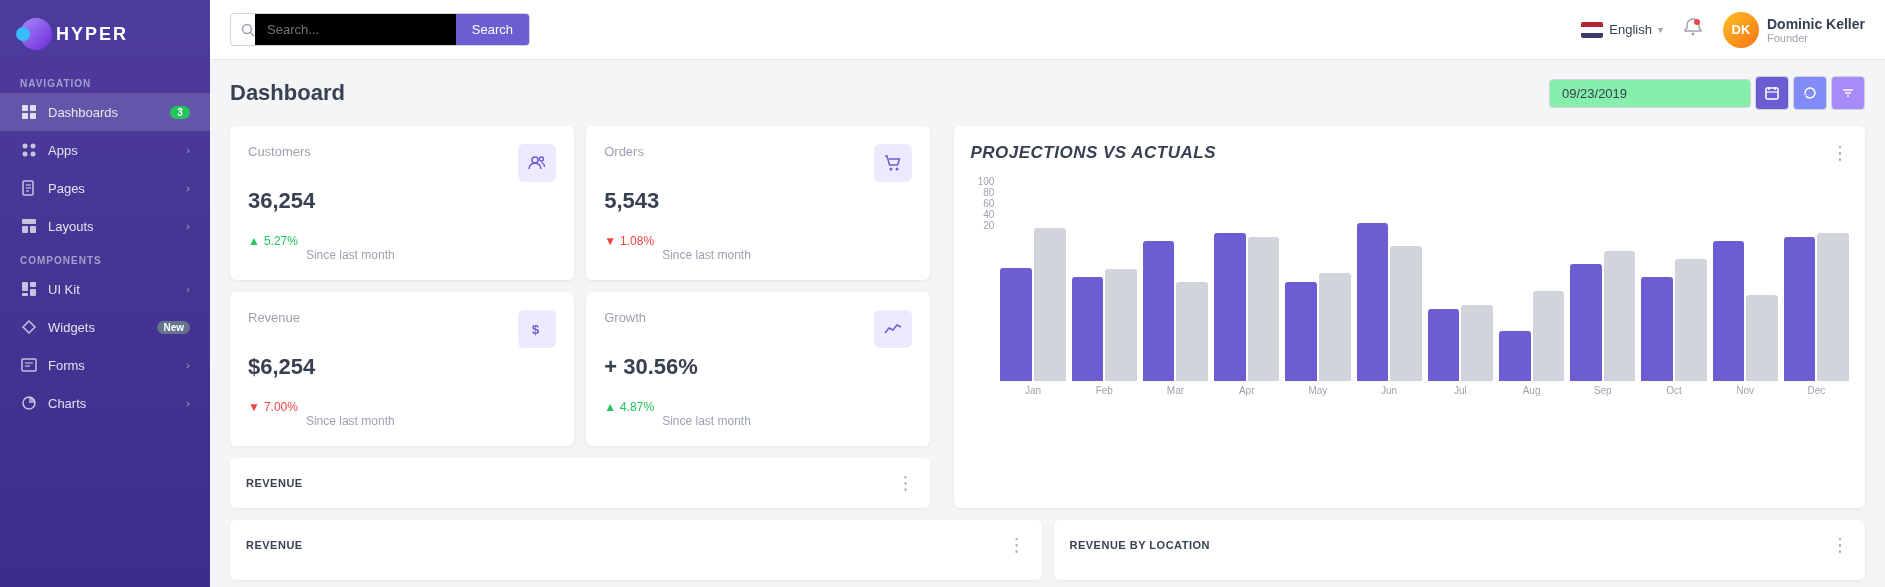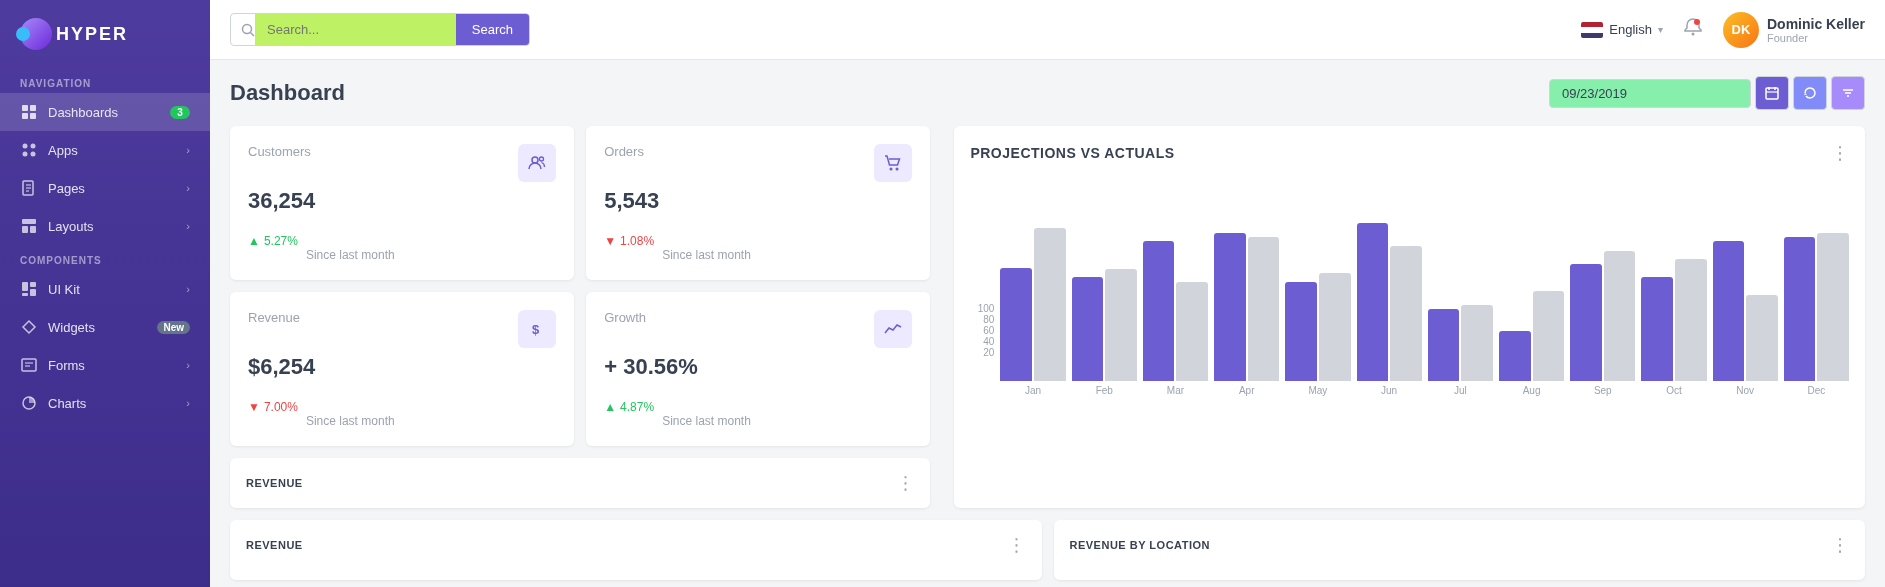--- a/index.html
+++ b/index.html
@@ -91,21 +91,21 @@
       border: 1px solid #d1d5db;
       border-radius: 4px;
       overflow: hidden;
       flex: 0 0 300px;
     }
     .search-input {
       border: none; outline: none;
       padding: 8px 12px; font-size: 13px;
       color: #6b7280;
       width: 230px;
-      background: #bef264;
+      background: #000000;
     }
     .search-btn {
       background: #6c5dd3;
       color: #fff; border: none;
       padding: 8px 16px; font-size: 13px;
       cursor: pointer; font-weight: 500;
     }
     .topbar-spacer { flex: 1; }
     .topbar-lang {
       display: flex; align-items: center; gap: 6px;
@@ -199,21 +199,21 @@
     .chart-card {
       background: #fff;
       border-radius: 6px;
       padding: 16px;
       box-shadow: 0 1px 3px rgba(0,0,0,0.07);
     }
     .chart-card-header {
       display: flex; align-items: center; justify-content: space-between;
       margin-bottom: 12px;
     }
-    .chart-title { font-size: 14px; font-weight: 700; color: #374151; letter-spacing: 0.5px; }
+    .chart-title { font-size: 17px; font-weight: 700; color: #374151; letter-spacing: 0.5px; font-style: italic; }
     .chart-menu { font-size: 18px; color: #9ca3af; cursor: pointer; }
     .bottom-card {
       background: #fff;
       border-radius: 6px;
       padding: 14px 16px;
       box-shadow: 0 1px 3px rgba(0,0,0,0.07);
     }
     .bottom-card-header {
       display: flex; align-items: center; justify-content: space-between;
     }
@@ -496,21 +496,21 @@
         </div>
       </div>
 
       <div class="chart-card">
         <div class="chart-card-header">
           <span class="chart-title">PROJECTIONS VS ACTUALS</span>
           <span class="chart-menu">⋮</span>
         </div>
         <div style="display:flex;gap:6px;height:220px;">
 
-          <div style="display:flex;flex-direction:column;justify-content:flex-end;height:200px;font-size:10px;color:#9ca3af;text-align:right;width:24px;padding-bottom:18px;">
+          <div style="display:flex;flex-direction:column;justify-content:flex-start;height:200px;font-size:10px;color:#9ca3af;text-align:right;width:24px;padding-bottom:18px;">
             <span>100</span>
             <span>80</span>
             <span>60</span>
             <span>40</span>
             <span>20</span>
           </div>
 
           <div style="flex:1;display:flex;flex-direction:column;">
             <div id="bar-chart-bars" style="flex:1;display:flex;align-items:flex-end;gap:6px;">
                 <div style="display: flex; align-items: flex-end; gap: 2px; flex: 1 1 0%;">

